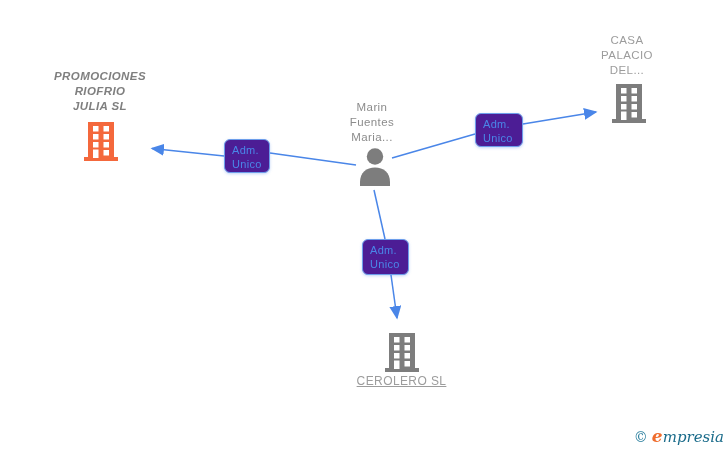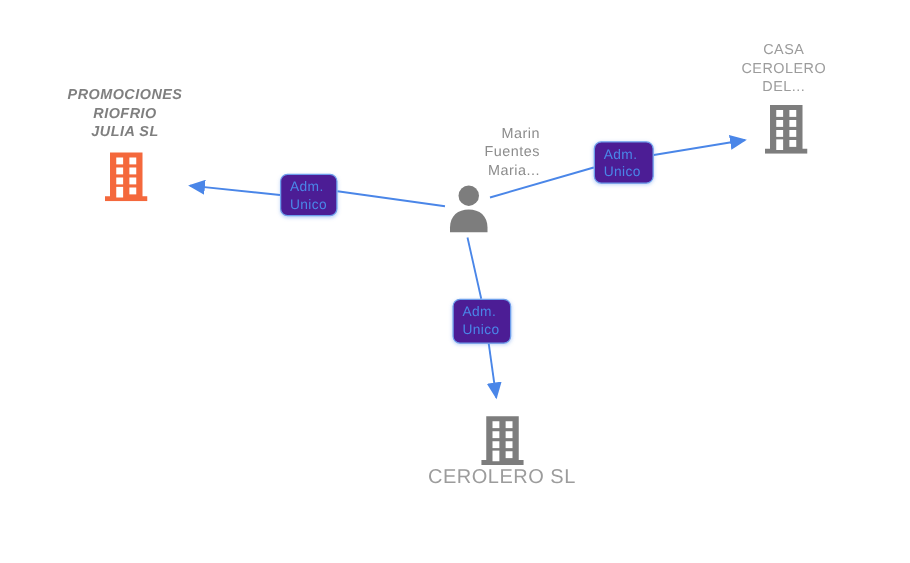--- a/index.html
+++ b/index.html
@@ -31,21 +31,21 @@
     font-size: 11.5px;
     line-height: 15px;
     letter-spacing: 0.4px;
   }
   .node-label.bold {
     font-weight: bold;
     color: #7f7f7f;
     font-style: italic;
   }
   .node-label.person-name { color: #8c8c8c; }
-  .node-label.cerolero { font-size: 16px; }
+  .node-label.cerolero { font-size: 12px; text-decoration: underline; }
 
   .icon-wrap { position: absolute; }
 
   .building-orange { color: #f4683c; }
   .building-gray   { color: #7d7d7d; }
   .person-gray     { color: #7d7d7d; }
 
   .edge-label {
     position: absolute;
     background: #4c1d95;
@@ -115,42 +115,42 @@
           <rect x="19.5" y="21" width="5.5" height="5.5"></rect>
           <rect x="9" y="28.5" width="5.5" height="8.5"></rect>
           <rect x="19.5" y="29" width="5.5" height="5.5"></rect>
         </g>
       </svg>
     </div>
   </div>
 
   <div class="node">
     <div class="node-label" style="left:567px; top:33px; width:120px; position:absolute;">CASA
-CEROLERO
+PALACIO
 DEL...</div>
     <div class="icon-wrap building-gray" style="left:612px; top:83px;">
       <svg width="34" height="40" viewBox="0 0 34 40">
         <rect x="4" y="1" width="26" height="36" fill="currentColor"></rect>
         <rect x="0" y="36" width="34" height="4" fill="currentColor"></rect>
         <g fill="#ffffff">
           <rect x="9" y="5" width="5.5" height="5.5"></rect>
           <rect x="19.5" y="5" width="5.5" height="5.5"></rect>
           <rect x="9" y="13" width="5.5" height="5.5"></rect>
           <rect x="19.5" y="13" width="5.5" height="5.5"></rect>
           <rect x="9" y="21" width="5.5" height="5.5"></rect>
           <rect x="19.5" y="21" width="5.5" height="5.5"></rect>
           <rect x="9" y="28.5" width="5.5" height="8.5"></rect>
           <rect x="19.5" y="29" width="5.5" height="5.5"></rect>
         </g>
       </svg>
     </div>
   </div>
 
   <div class="node">
-    <div class="node-label person-name" style="left:312px; top:100px; width:120px; position:absolute;text-align:right;">Marin
+    <div class="node-label person-name" style="left:312px; top:100px; width:120px; position:absolute;">Marin
 Fuentes
 Maria...</div>
     <div class="icon-wrap person-gray" style="left:357px; top:148px;">
       <svg width="36" height="38" viewBox="0 0 36 38">
         <circle cx="18" cy="8.5" r="8.2" fill="currentColor"></circle>
         <path d="M3,38 v-4 c0,-9.5 6.5,-14.5 15,-14.5 s15,5 15,14.5 v4 z" fill="currentColor"></path>
       </svg>
     </div>
   </div>
 
@@ -174,14 +174,17 @@
     <div class="node-label cerolero" style="left:329px; top:374px; width:145px; position:absolute;">CEROLERO SL</div>
   </div>
 
   <div class="edge-label" style="left:224px; top:139px; width:46px; height:34px;">Adm.
 Unico</div>
   <div class="edge-label" style="left:475px; top:113px; width:48px; height:34px;">Adm.
 Unico</div>
   <div class="edge-label" style="left:362px; top:239px; width:47px; height:36px;">Adm.
 Unico</div>
 
+  <div class="logo">
+    <span class="logo-symbol">©</span><span class="logo-accent">e</span><span class="logo-rest">mpresia</span>
+  </div>
 
 </div>
 
 </body></html>

